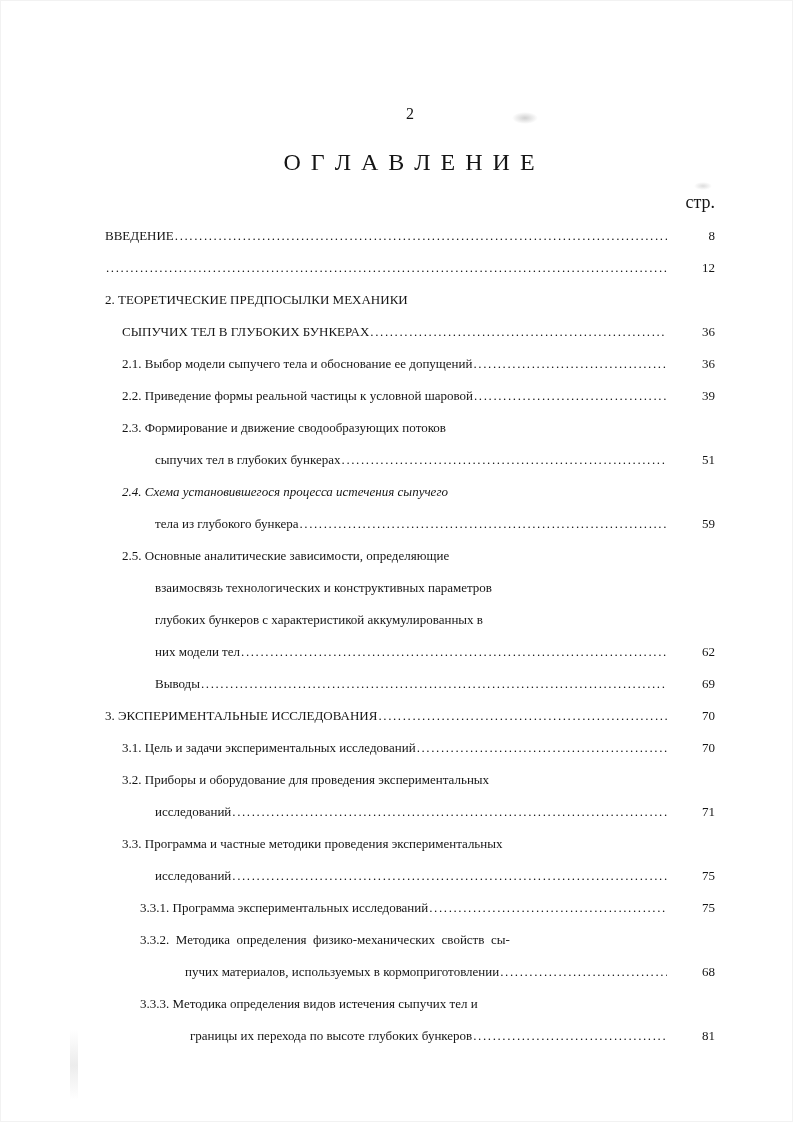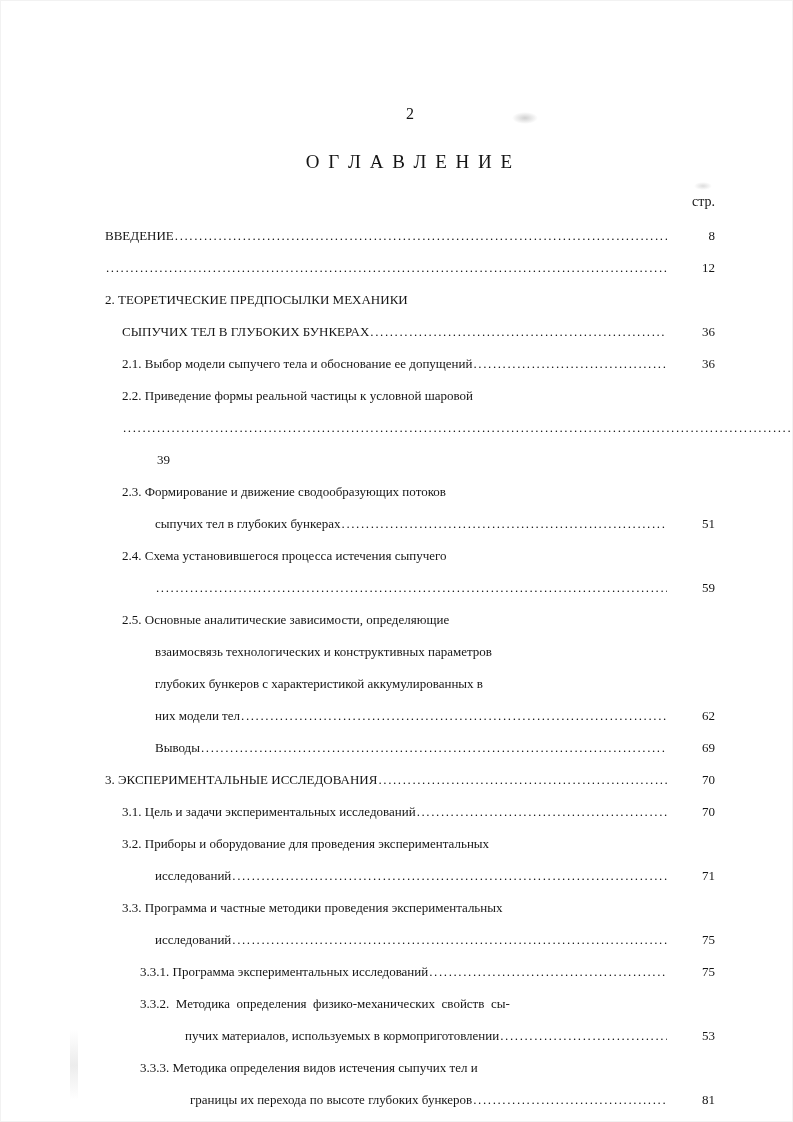--- a/index.html
+++ b/index.html
@@ -25,28 +25,28 @@
   }
   .page-num-top {
     margin-top: 104px;
     text-align: center;
     font-size: 16px;
     line-height: 20px;
   }
   .doc-title {
     margin-top: 26px;
     text-align: center;
-    font-size: 19px;
+    font-size: 24px;
     letter-spacing: 2px;
     line-height: 24px;
   }
   .col-header {
     margin-top: 12px;
     text-align: right;
-    font-size: 14px;
+    font-size: 18px;
     line-height: 32px;
   }
   .toc-list {
     margin-top: 2px;
   }
   .toc-line {
     display: flex;
     align-items: baseline;
     line-height: 32px;
     font-size: 13px;
@@ -115,45 +115,46 @@
     <span class="toc-leader">......................................................................................................................................................</span>
     <span class="toc-page">36</span>
   </div>
 
   <div class="toc-line" style="padding-left: 17px;">
     <span class="toc-text">2.1. Выбор модели сыпучего тела и обоснование ее допущений</span>
     <span class="toc-leader">......................................................................................................................................................</span>
     <span class="toc-page">36</span>
   </div>
 
-  <div class="toc-line" style="padding-left: 17px; flex-direction: column;">
+  <div class="toc-line" style="padding-left: 17px;">
     <span class="toc-text">2.2. Приведение формы реальной частицы к условной шаровой</span>
     <span class="toc-leader">......................................................................................................................................................</span>
     <span class="toc-page">39</span>
   </div>
 
   <div class="toc-line" style="padding-left: 17px;">
     <span class="toc-text">2.3. Формирование и движение сводообразующих потоков</span>
     <span class="toc-leader"></span>
     <span class="toc-page"></span>
   </div>
 
   <div class="toc-line" style="padding-left: 50px;">
     <span class="toc-text">сыпучих тел в глубоких бункерах</span>
     <span class="toc-leader">......................................................................................................................................................</span>
     <span class="toc-page">51</span>
   </div>
 
-  <div class="toc-line" style="padding-left: 17px;">
+  <div class="toc-line" style="padding-left: 17px; font-style: italic;">
     <span class="toc-text">2.4. Схема установившегося процесса истечения сыпучего</span>
     <span class="toc-leader"></span>
     <span class="toc-page"></span>
   </div>
 
   <div class="toc-line" style="padding-left: 50px;">
+    <span class="toc-text">тела из глубокого бункера</span>
     <span class="toc-leader">......................................................................................................................................................</span>
     <span class="toc-page">59</span>
   </div>
 
   <div class="toc-line" style="padding-left: 17px;">
     <span class="toc-text">2.5. Основные аналитические зависимости, определяющие</span>
     <span class="toc-leader"></span>
     <span class="toc-page"></span>
   </div>
 
@@ -225,21 +226,21 @@
 
   <div class="toc-line" style="padding-left: 35px;">
     <span class="toc-text">3.3.2.  Методика  определения  физико-механических  свойств  сы-</span>
     <span class="toc-leader"></span>
     <span class="toc-page"></span>
   </div>
 
   <div class="toc-line" style="padding-left: 80px;">
     <span class="toc-text">пучих материалов, используемых в кормоприготовлении</span>
     <span class="toc-leader">......................................................................................................................................................</span>
-    <span class="toc-page">53</span>
+    <span class="toc-page">68</span>
   </div>
 
   <div class="toc-line" style="padding-left: 35px;">
     <span class="toc-text">3.3.3. Методика определения видов истечения сыпучих тел и</span>
     <span class="toc-leader"></span>
     <span class="toc-page"></span>
   </div>
 
   <div class="toc-line" style="padding-left: 85px;">
     <span class="toc-text">границы их перехода по высоте глубоких бункеров</span>

